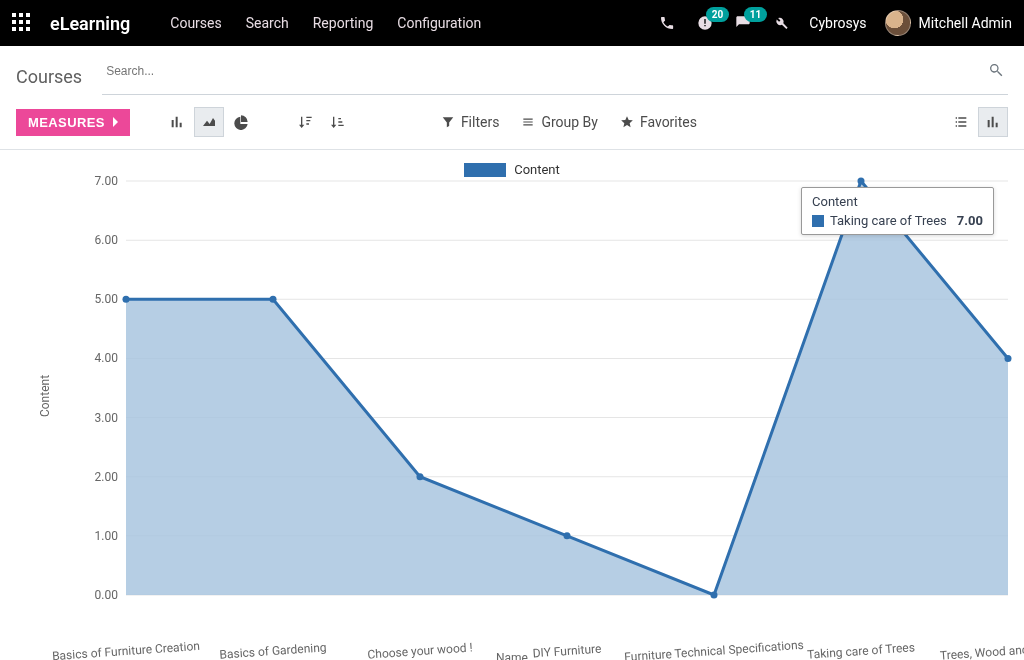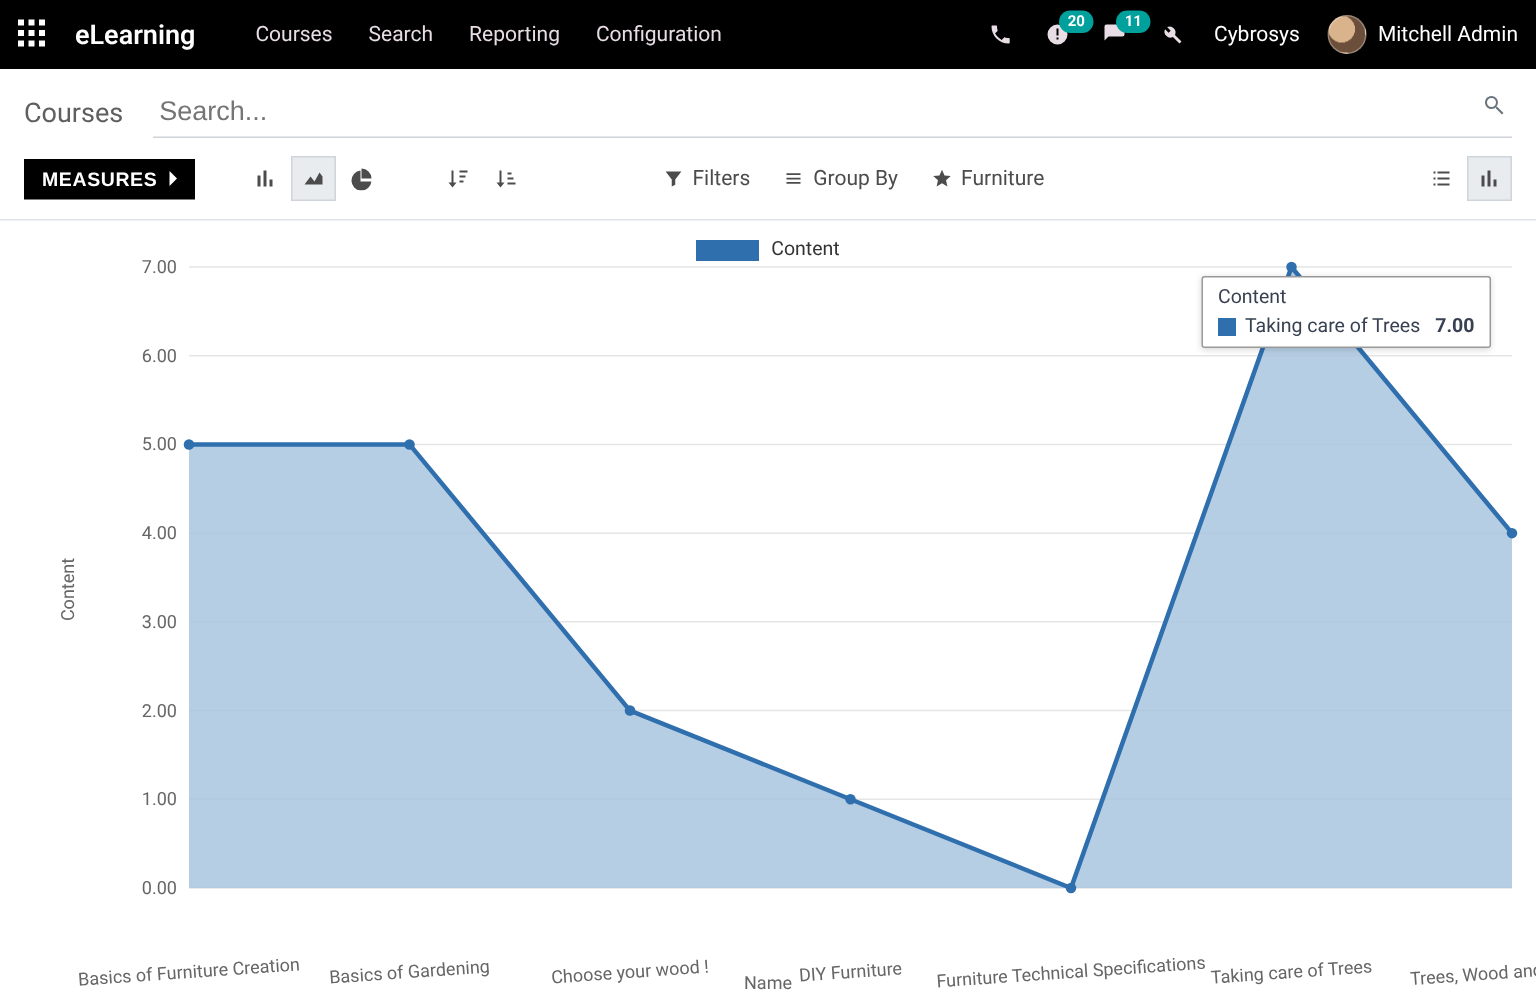--- a/index.html
+++ b/index.html
@@ -19,25 +19,25 @@
   .badge { position: absolute; top: -6px; right: -14px; background: #00A09D; color: #fff; font-size: 10px; font-weight: 700; border-radius: 9px; padding: 1px 6px; line-height: 13px; }
   .navbar .user { display:flex; align-items:center; gap:8px; font-size:14px; }
   .avatar { width: 26px; height: 26px; border-radius: 50%; background: radial-gradient(circle at 35% 35%, #d9b38c 0 40%, #6b4f3a 41% 100%); border: 1px solid rgba(255,255,255,.3); }
   .system { font-size:14px; cursor:pointer; }
 
   
   .cp { border-bottom: 1px solid #dee2e6; }
   .cp-row1 { display:flex; align-items:center; padding: 12px 16px 6px 16px; }
   .cp-title { font-size: 18px; color: #5f5f5f; }
   .cp-search { flex: 1; margin-left: 20px; position: relative; }
-  .cp-search input { width: 100%; border: none; border-bottom: 1px solid #ced4da; padding: 6px 28px 6px 4px; font-size: 18px; outline: none; color:#555; }
+  .cp-search input { width: 100%; border: none; border-bottom: 1px solid #ced4da; padding: 6px 28px 16px 4px; font-size: 12px; outline: none; color:#555; }
   .cp-search .search-ico { position:absolute; right: 4px; top: 4px; width:16px; height:16px; fill:#6c757d; }
 
   .cp-row2 { display:flex; align-items:center; padding: 6px 16px 12px 16px; gap: 10px; }
-  .measures-btn { background: #000000; color: #fff; border: none; padding: 6px 12px; font-size: 13px; font-weight: 700; letter-spacing: .4px; display:flex; align-items:center; gap:8px; cursor:pointer; }
+  .measures-btn { background: #ec4899; color: #fff; border: none; padding: 6px 12px; font-size: 13px; font-weight: 700; letter-spacing: .4px; display:flex; align-items:center; gap:8px; cursor:pointer; }
   .measures-btn .caret { width: 0; height: 0; border-top: 5px solid transparent; border-bottom: 5px solid transparent; border-left: 5px solid #fff; }
   .chart-type-group, .sort-group, .filter-group, .view-switch { display:flex; align-items:center; gap: 2px; }
   .tb-btn { width: 30px; height: 30px; display:flex; align-items:center; justify-content:center; border: 1px solid transparent; cursor:pointer; background: transparent; }
   .tb-btn.active { background: #e9ecef; border-color: #ced4da; }
   .tb-btn svg { width: 16px; height: 16px; fill: #4c4c4c; }
   .filter-group { margin-left: auto; gap: 22px; margin-right: 160px; }
   .filter-item { display:flex; align-items:center; gap:6px; color:#4c4c4c; font-size:14px; cursor:pointer; }
   .filter-item svg { width: 14px; height: 14px; fill: #4c4c4c; }
   .view-switch { margin-left: auto; }
 
@@ -169,21 +169,21 @@
       <div class="filter-item">
         <svg viewBox="0 0 24 24">
             <path d="M4 6h16v2H4zm0 5h16v2H4zm0 5h16v2H4z"></path>
           </svg>
         <span>Group By</span>
       </div>
       <div class="filter-item">
         <svg viewBox="0 0 24 24">
             <path d="M12 17.3l-6.2 3.7 1.6-7L2 9.2l7.1-.6L12 2l2.9 6.6 7.1.6-5.4 4.8 1.6 7z"></path>
           </svg>
-        <span>Furniture</span>
+        <span>Favorites</span>
       </div>
     </div>
 
     <div class="view-switch">
       <button class="tb-btn">
           <svg viewBox="0 0 24 24">
             <path d="M4 5h2v2H4zm4 0h12v2H8zM4 11h2v2H4zm4 0h12v2H8zM4 17h2v2H4zm4 0h12v2H8z"></path>
           </svg>
         </button>
       <button class="tb-btn active">

